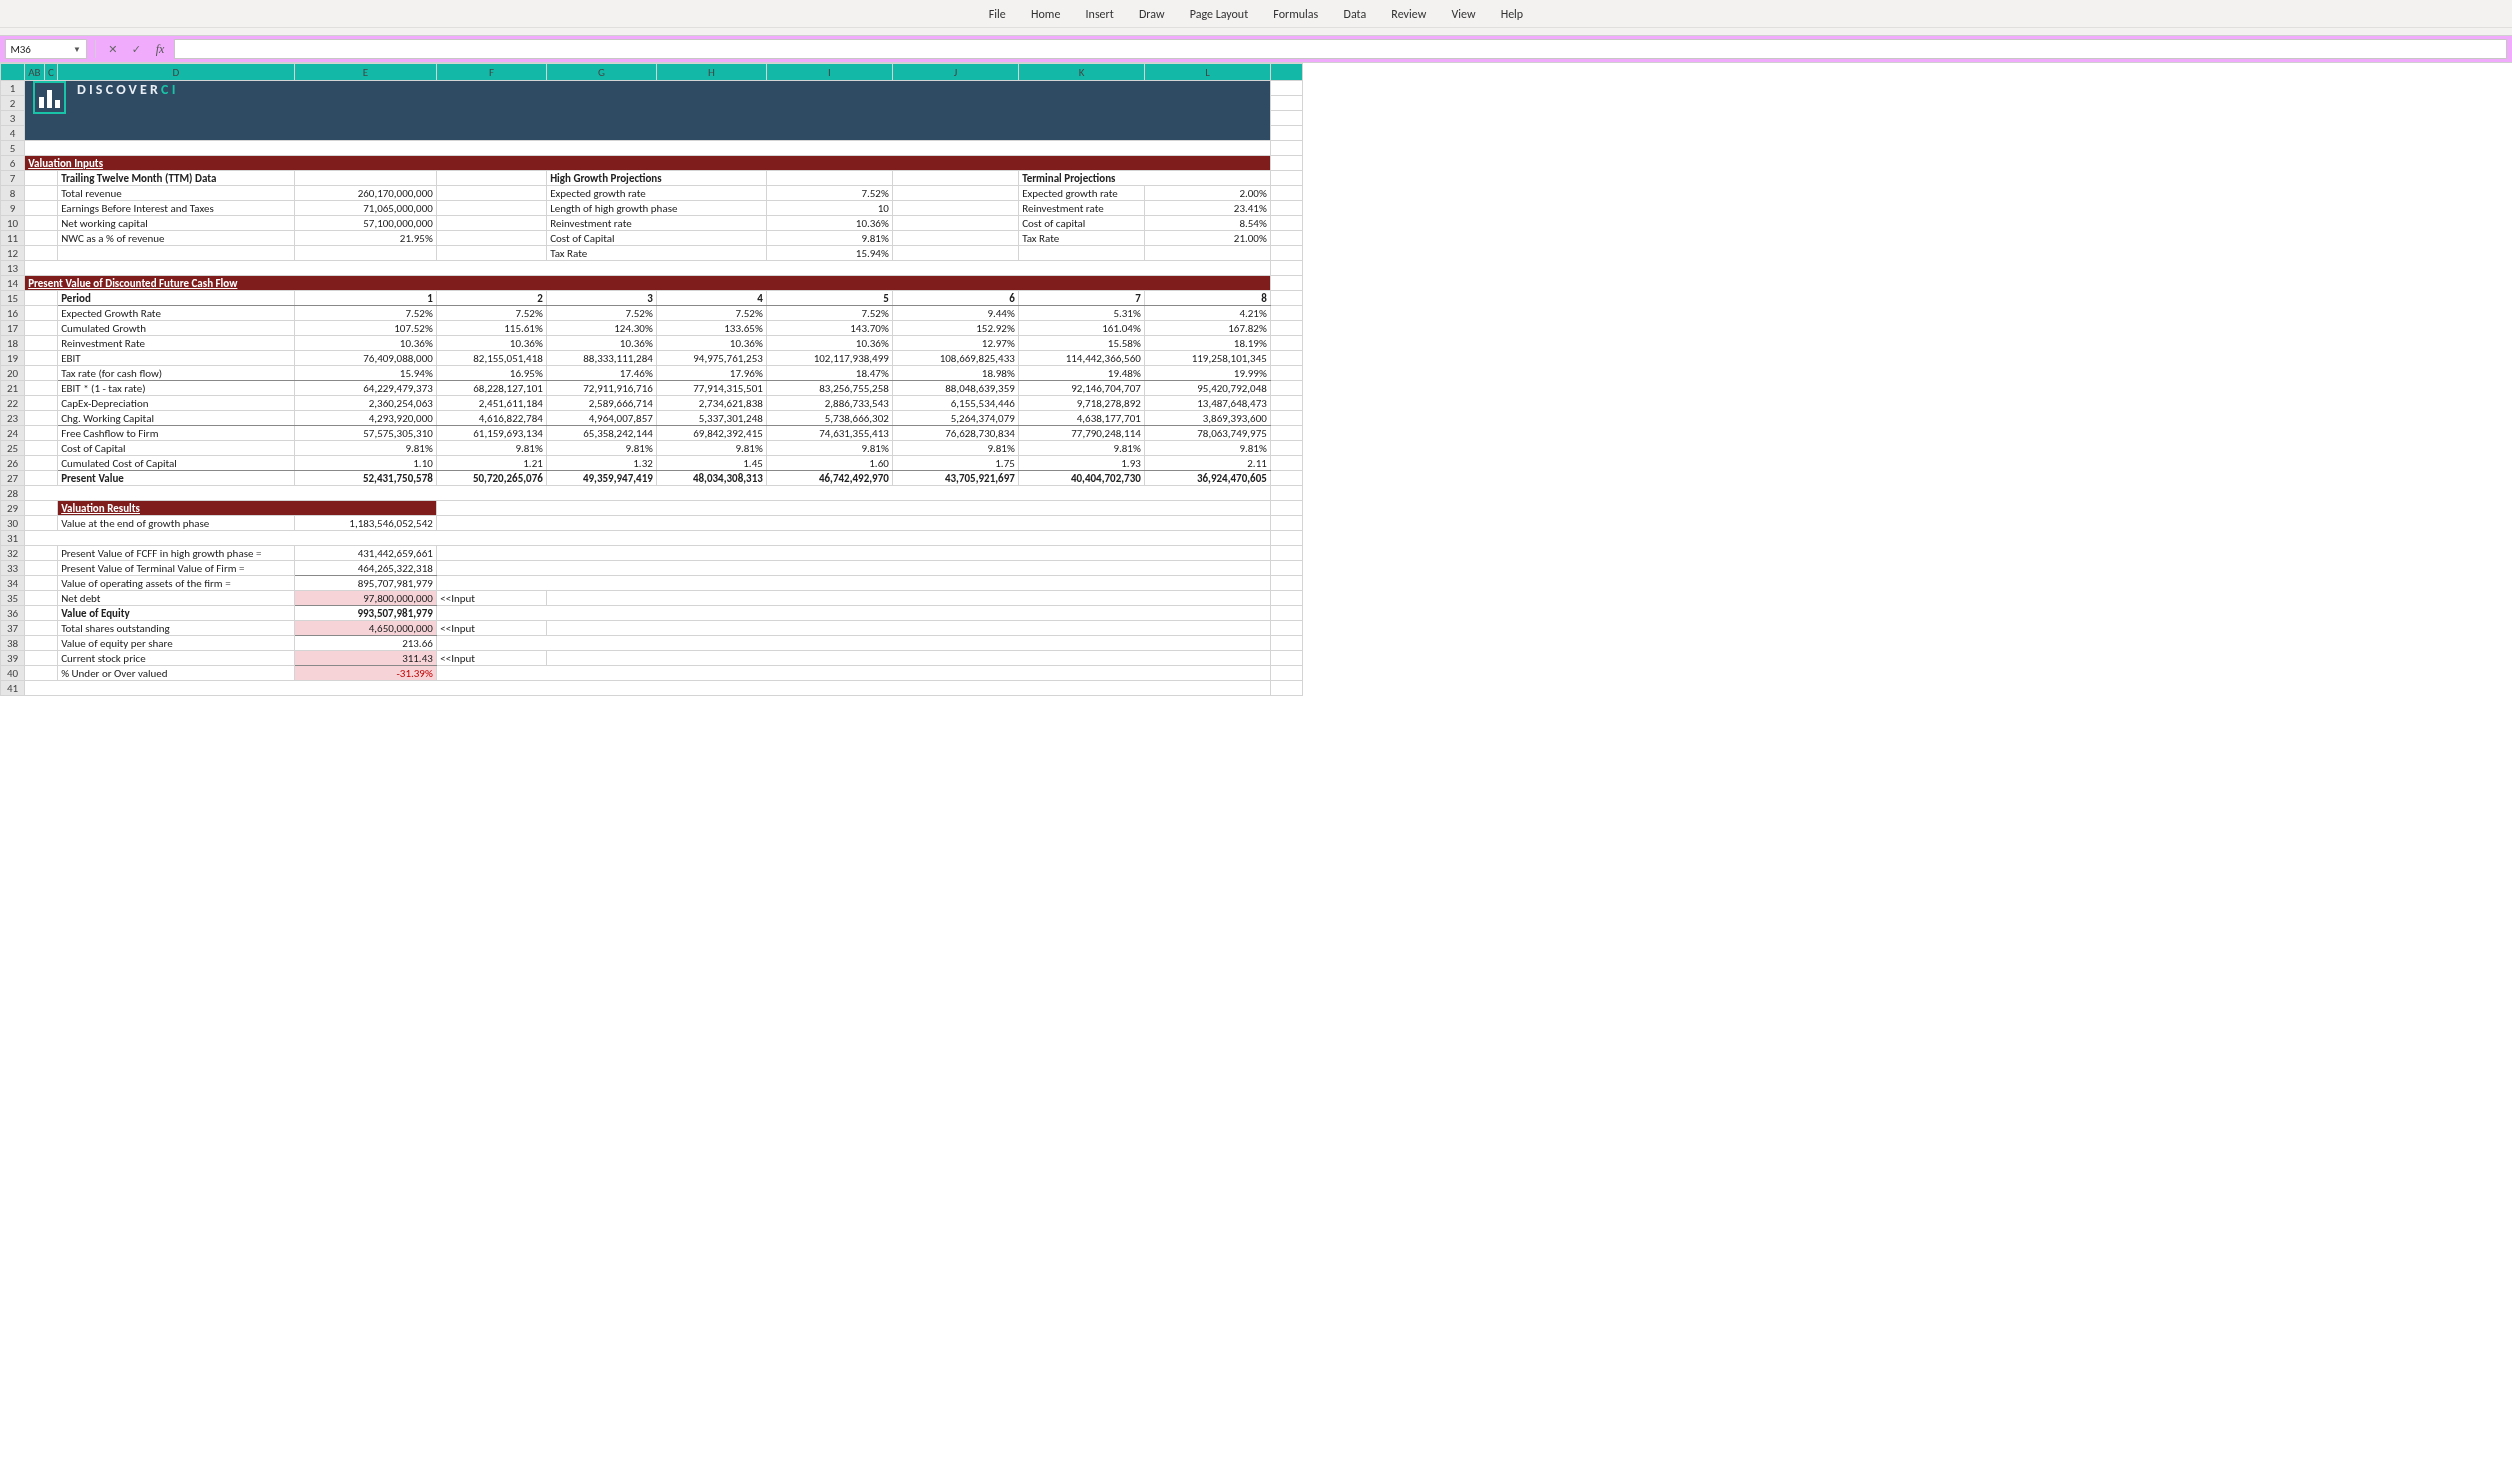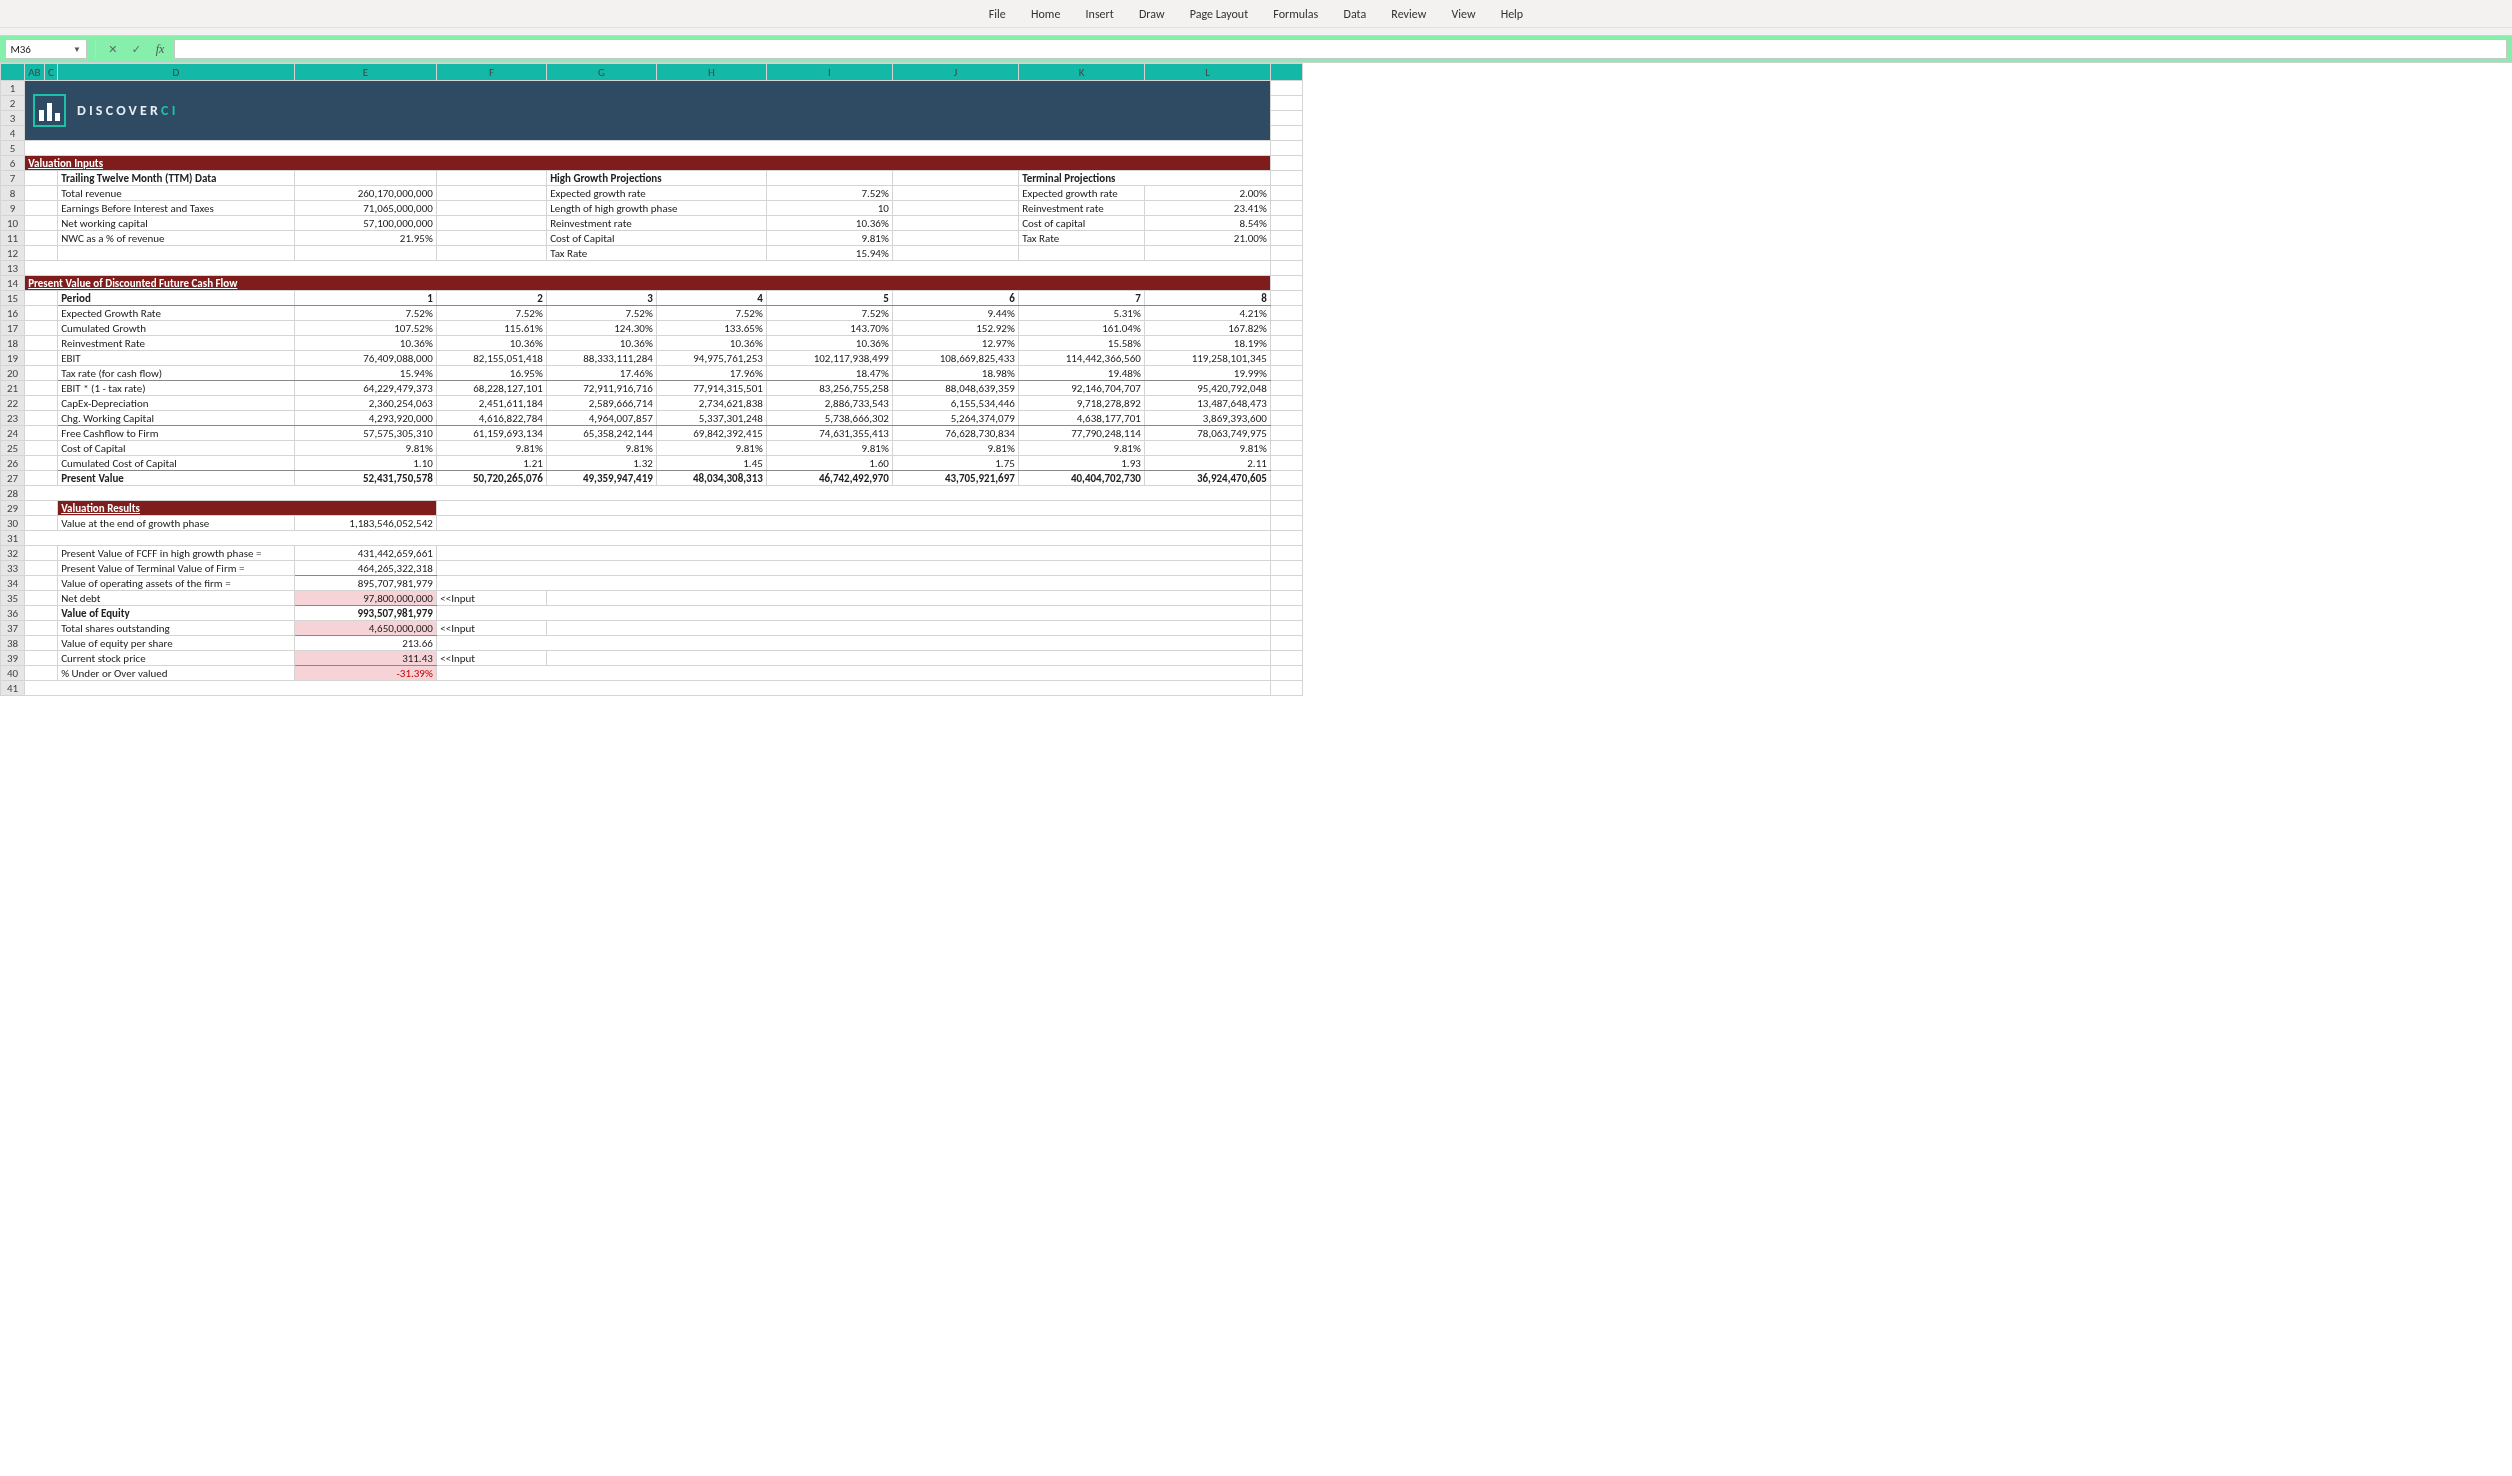--- a/index.html
+++ b/index.html
@@ -1,21 +1,21 @@
 <!DOCTYPE html>
 <html><head>
 <meta charset="utf-8">
 <style>
   * { box-sizing: border-box; }
   html, body { margin:0; padding:0; font-family: Calibri, Arial, sans-serif; font-size:12px; color:#222; background:#fff; }
   
   .ribbon { background:#f3f2f1; border-bottom:0.8px solid #e1dfdd; height:28px; display:flex; align-items:center; padding:0 6.3px; gap:0;justify-content:center; }
   .ribbon .tab { padding:0 12.6px; height:28px; display:flex; align-items:center; cursor:pointer; color:#333; }
   
-  .fbar-row { background:#86efac; height:27px; display:flex; align-items:center; border-bottom:0.8px solid #d0d0d0; padding:1.6px 4.7px; gap:4.7px; }
+  .fbar-row { background:#f0abfc; height:27px; display:flex; align-items:center; border-bottom:0.8px solid #d0d0d0; padding:1.6px 4.7px; gap:4.7px; }
   .namebox { width:82px; height:20.5px; background:#fff; border:0.8px solid #c8c6c4; display:flex; align-items:center; padding:0 4.7px; font-size:11px; justify-content:space-between; }
   .namebox .dd { font-size:8px; color:#555; }
   .vsep { width:0.8px; height:17.4px; background:#d0d0d0; margin:0 3.2px; }
   .fx-btn { width:19px; height:19px; display:flex; align-items:center; justify-content:center; color:#666; font-size:11px; cursor:pointer; }
   .fx-lbl { font-style:italic; font-family: "Cambria Math", serif; font-size:12px; color:#555; }
   .formula-input { flex:1; height:20.5px; background:#fff; border:0.8px solid #c8c6c4; padding:0 4.7px; font-size:11px; }
   
   .sheet-wrap { overflow:auto; }
   table.grid { border-collapse:collapse; table-layout:fixed; }
   table.grid th, table.grid td { border:0.8px solid #d4d4d4; height:15px; padding:0 3.2px; font-size:11px; white-space:nowrap; overflow:hidden; }
@@ -36,21 +36,21 @@
   col.cJ { width:126px; }
   col.cK { width:126px; }
   col.cL { width:126px; }
   col.cM { width:32px; }
   
   td.num { text-align:right; }
   td.txt { text-align:left;margin-left:31px; }
   .section-hdr { background:#7f1d1d; color:#fff; font-weight:bold; padding-left:3.2px;text-decoration:underline; }
   .bold { font-weight:bold; }
   .logo-cell { background:#2f4a63; color:#fff; }
-  .logo-wrap { display:flex; align-items:center; gap:11px; padding-left:4.7px; height:100%; }
+  .logo-wrap { display:flex; gap:11px; padding-left:4.7px; height:100%; }
   .logo-sq { width:33px; height:33px; border:2.4px solid #19c3a7; display:flex; align-items:flex-end; justify-content:center; gap:3.2px; padding-bottom:4.7px; }
   .logo-sq .bar { width:4.7px; background:#fff; }
   .logo-sq .b1 { height:11px; }
   .logo-sq .b2 { height:17.4px; }
   .logo-sq .b3 { height:8px; }
   .logo-text { font-weight:600; letter-spacing:3.2px; font-size:14px; color:#e8eef3; }
   .logo-text .ci { color:#19c3a7; }
   .pink { background:#f6d3d7; }
   .red { color:#c00000; }
   .thick-under { border-bottom:0.8px solid #888 !important; }

